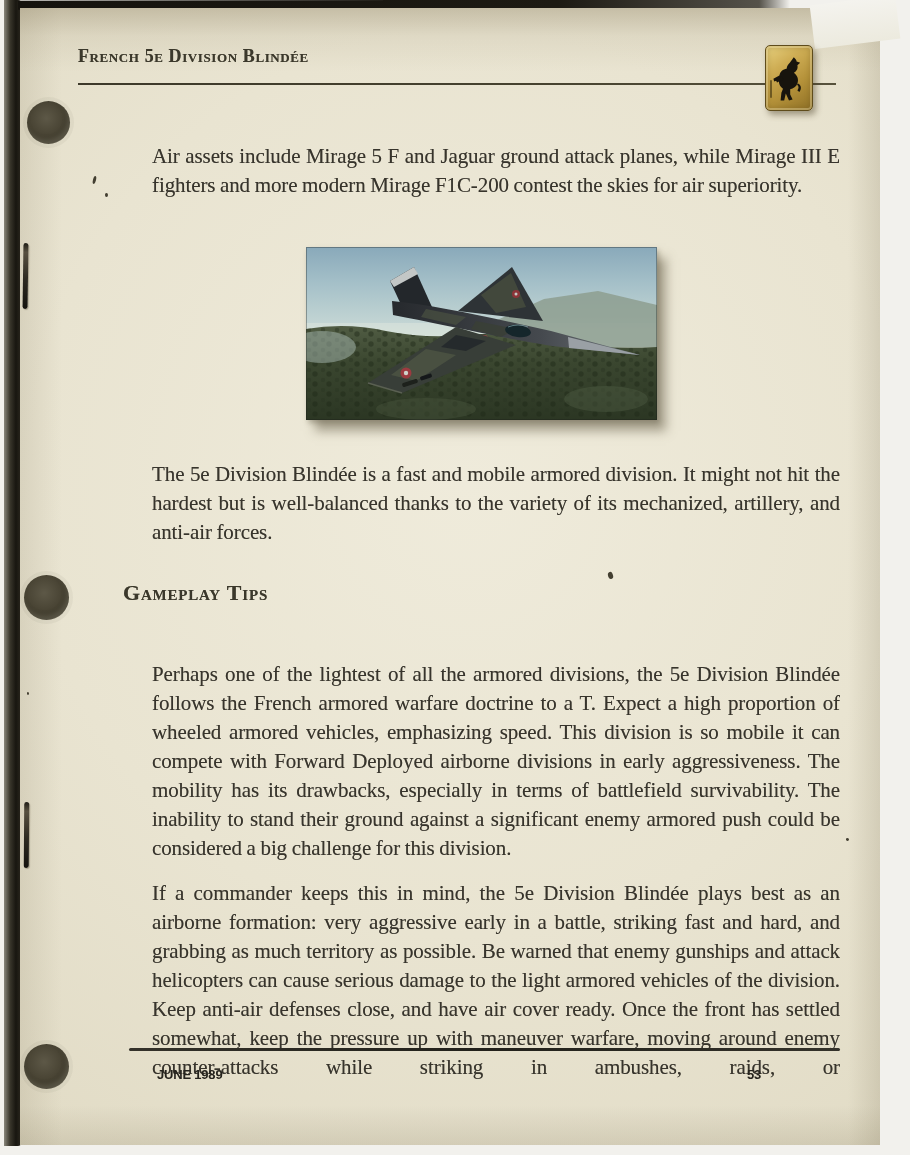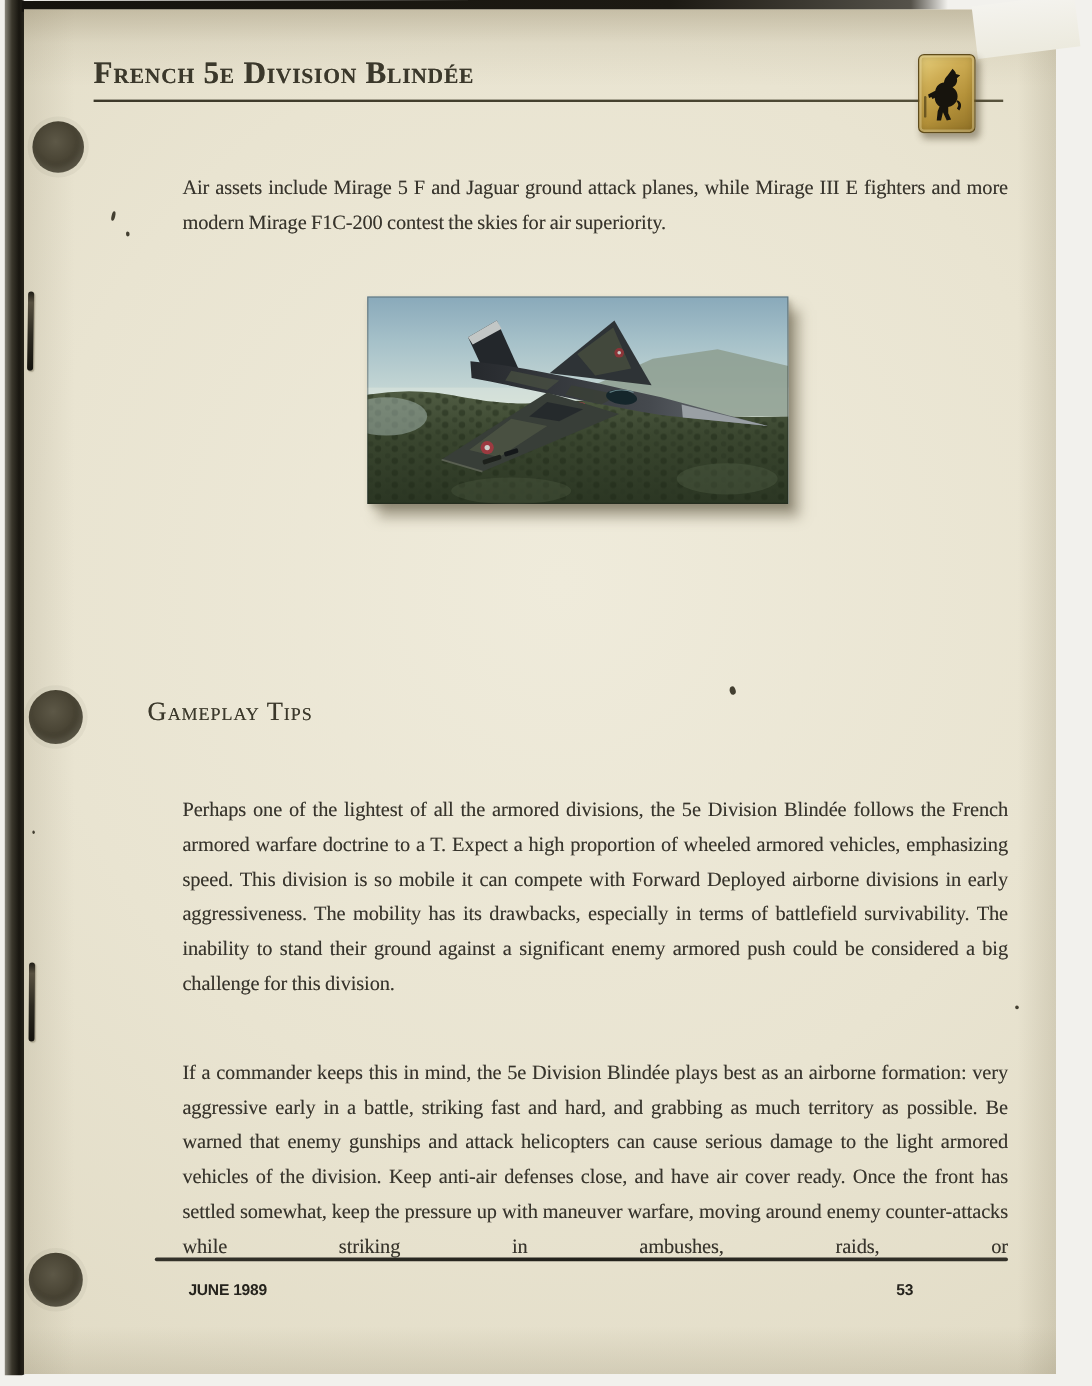--- a/index.html
+++ b/index.html
@@ -33,21 +33,21 @@
   }
   
   .corner-tear{
     position:absolute;right:-18px;top:-8px;width:86px;height:44px;
     background:linear-gradient(180deg,#f4f3ee,#eceade);
     transform:rotate(-7deg);
   }
   
   .title{
     position:absolute;left:58px;top:38px;margin:0;
-    font-size:26px;font-weight:700;font-variant:small-caps;
+    font-size:18px;font-weight:700;font-variant:small-caps;
     letter-spacing:.6px;color:#3b382b;
     text-shadow:0 0 .4px rgba(59,56,43,.6);
   }
   .title-rule{
     position:absolute;left:58px;top:75px;width:758px;height:2px;
     background:linear-gradient(90deg,#3d392a 0,#46422f 60%,#57523c 100%);
   }
   .badge{
     position:absolute;left:745px;top:37px;width:46px;height:64px;
     border-radius:5px;border:1px solid #5f4c1c;
@@ -55,31 +55,31 @@
     box-shadow:3px 4px 6px rgba(70,60,35,.45), inset 0 0 0 2px rgba(255,241,190,.35), inset 0 0 7px rgba(90,70,20,.45);
   }
   .badge svg{position:absolute;left:7px;top:8px;}
   .badge-microtext{
     position:absolute;left:4px;top:34px;width:2px;height:18px;
     background:rgba(50,38,10,.55);border-radius:1px;
   }
   
   .para{
     position:absolute;left:132px;width:688px;margin:0;
-    font-size:17px;line-height:29px;color:#37342c;
+    font-size:21px;line-height:29px;color:#37342c;
     text-align:justify;letter-spacing:-.1px;word-spacing:-.5px;
     text-shadow:0 0 .3px rgba(55,52,44,.45);
   }
   .p1{top:134px;}
   .p2{top:452px;}
   .p3{top:652px;}
   .p4{top:871px;text-align-last:justify;}
   .section-heading{
     position:absolute;left:103px;top:572px;margin:0;
-    font-size:22px;font-weight:400;font-variant:small-caps;
+    font-size:22px;font-weight:700;font-variant:small-caps;
     letter-spacing:.8px;color:#3b382b;
     text-shadow:0 0 .4px rgba(59,56,43,.6);
   }
   
   .figure{
     position:absolute;left:286px;top:239px;width:351px;height:173px;margin:0;
     box-shadow:9px 11px 10px rgba(95,88,66,.5), 2px 3px 5px rgba(95,88,66,.35);
     background:#9db4bd;
   }
   .figure svg{display:block;}
@@ -202,20 +202,21 @@
       <polygon points="150,88 180,94 160,104 135,100" fill="#24282b" opacity=".9"></polygon>
       <circle cx="100" cy="126" r="5.5" fill="#9c3a40"></circle>
       <circle cx="100" cy="126" r="2.2" fill="#cfd3cc"></circle>
       <rect x="96" y="134" width="16" height="4" rx="1.5" fill="#1d211c" transform="rotate(-18 104 136)"></rect>
       <rect x="114" y="128" width="12" height="4" rx="1.5" fill="#15181a" transform="rotate(-18 120 130)"></rect>
       <line x1="62" y1="136" x2="96" y2="146" stroke="#5a6052" stroke-width="1.5"></line>
       <rect width="351" height="173" fill="none" stroke="rgba(25,30,25,.35)" stroke-width="2"></rect>
     </svg>
   </figure>
 
+  <p class="para p2">The 5e Division Blindée is a fast and mobile armored division. It might not hit the hardest but is well-balanced thanks to the variety of its mechanized, artillery, and anti-air forces.</p>
 
   <h2 class="section-heading">Gameplay Tips</h2>
 
   <p class="para p3">Perhaps one of the lightest of all the armored divisions, the 5e Division Blindée follows the French armored warfare doctrine to a T. Expect a high proportion of wheeled armored vehicles, emphasizing speed. This division is so mobile it can compete with Forward Deployed airborne divisions in early aggressiveness. The mobility has its drawbacks, especially in terms of battlefield survivability. The inability to stand their ground against a significant enemy armored push could be considered a big challenge for this division.</p>
   <p class="para p4">If a commander keeps this in mind, the 5e Division Blindée plays best as an airborne formation: very aggressive early in a battle, striking fast and hard, and grabbing as much territory as possible. Be warned that enemy gunships and attack helicopters can cause serious damage to the light armored vehicles of the division. Keep anti-air defenses close, and have air cover ready. Once the front has settled somewhat, keep the pressure up with maneuver warfare, moving around enemy counter-attacks while striking in ambushes, raids, or</p>
 
   <div class="footer-rule"></div>
   <span class="footer-text footer-left">JUNE 1989</span>
   <span class="footer-text footer-right">53</span>
 

